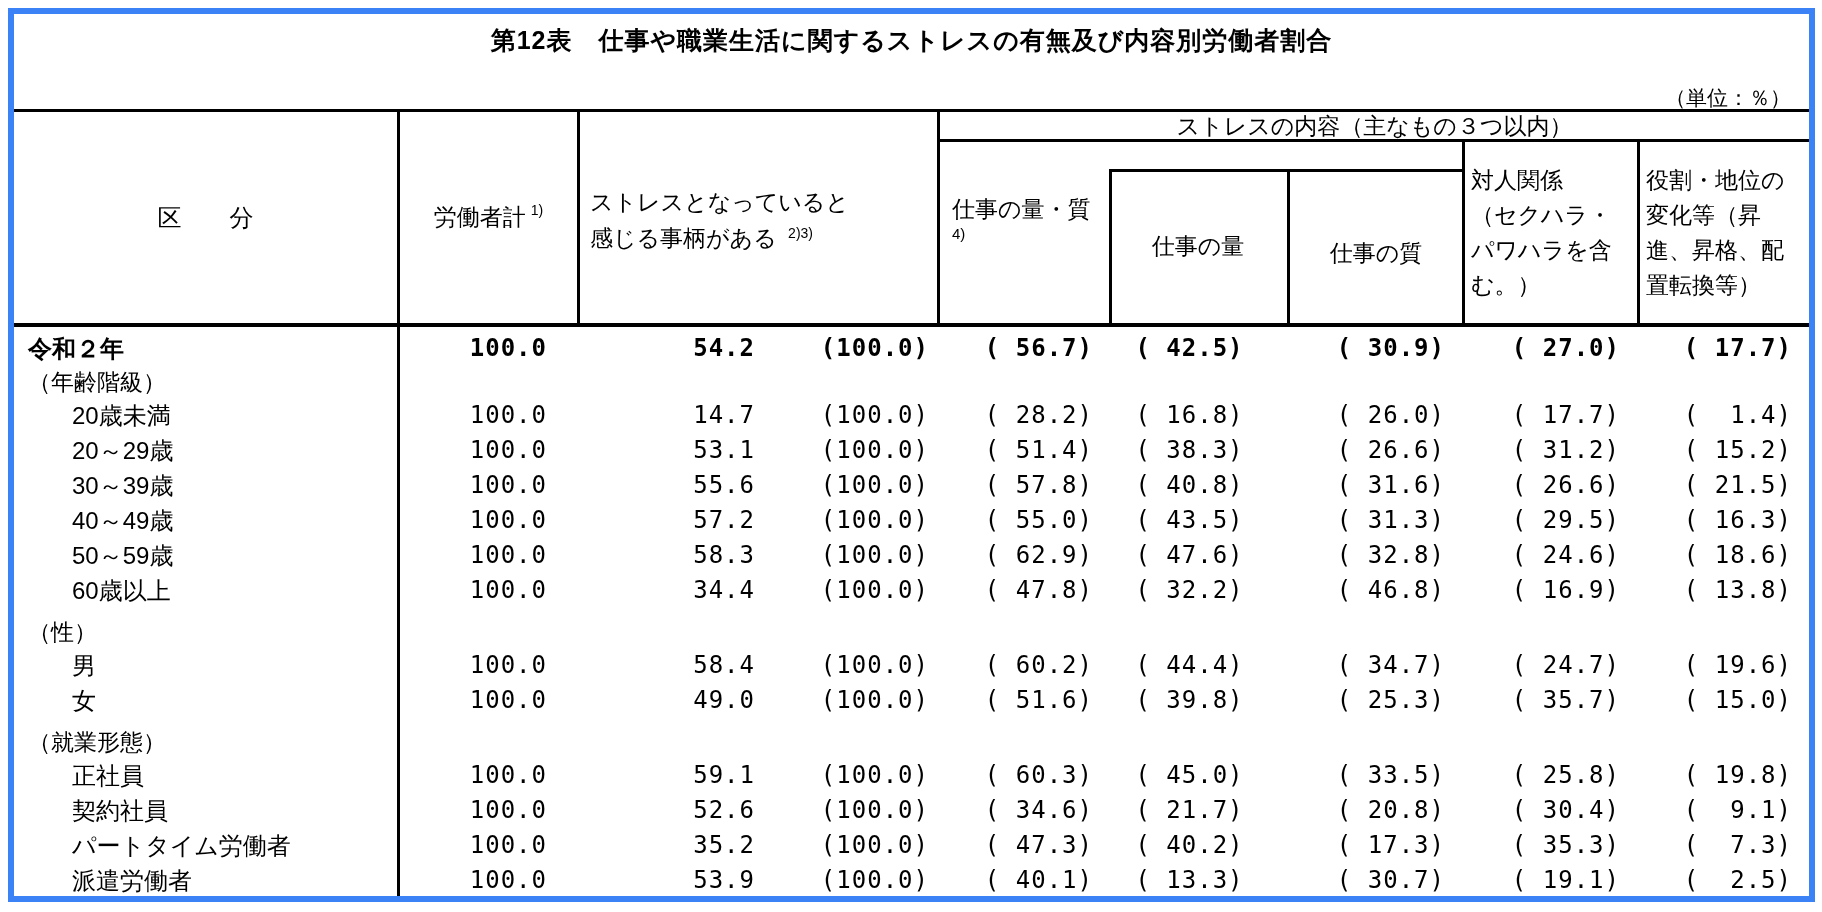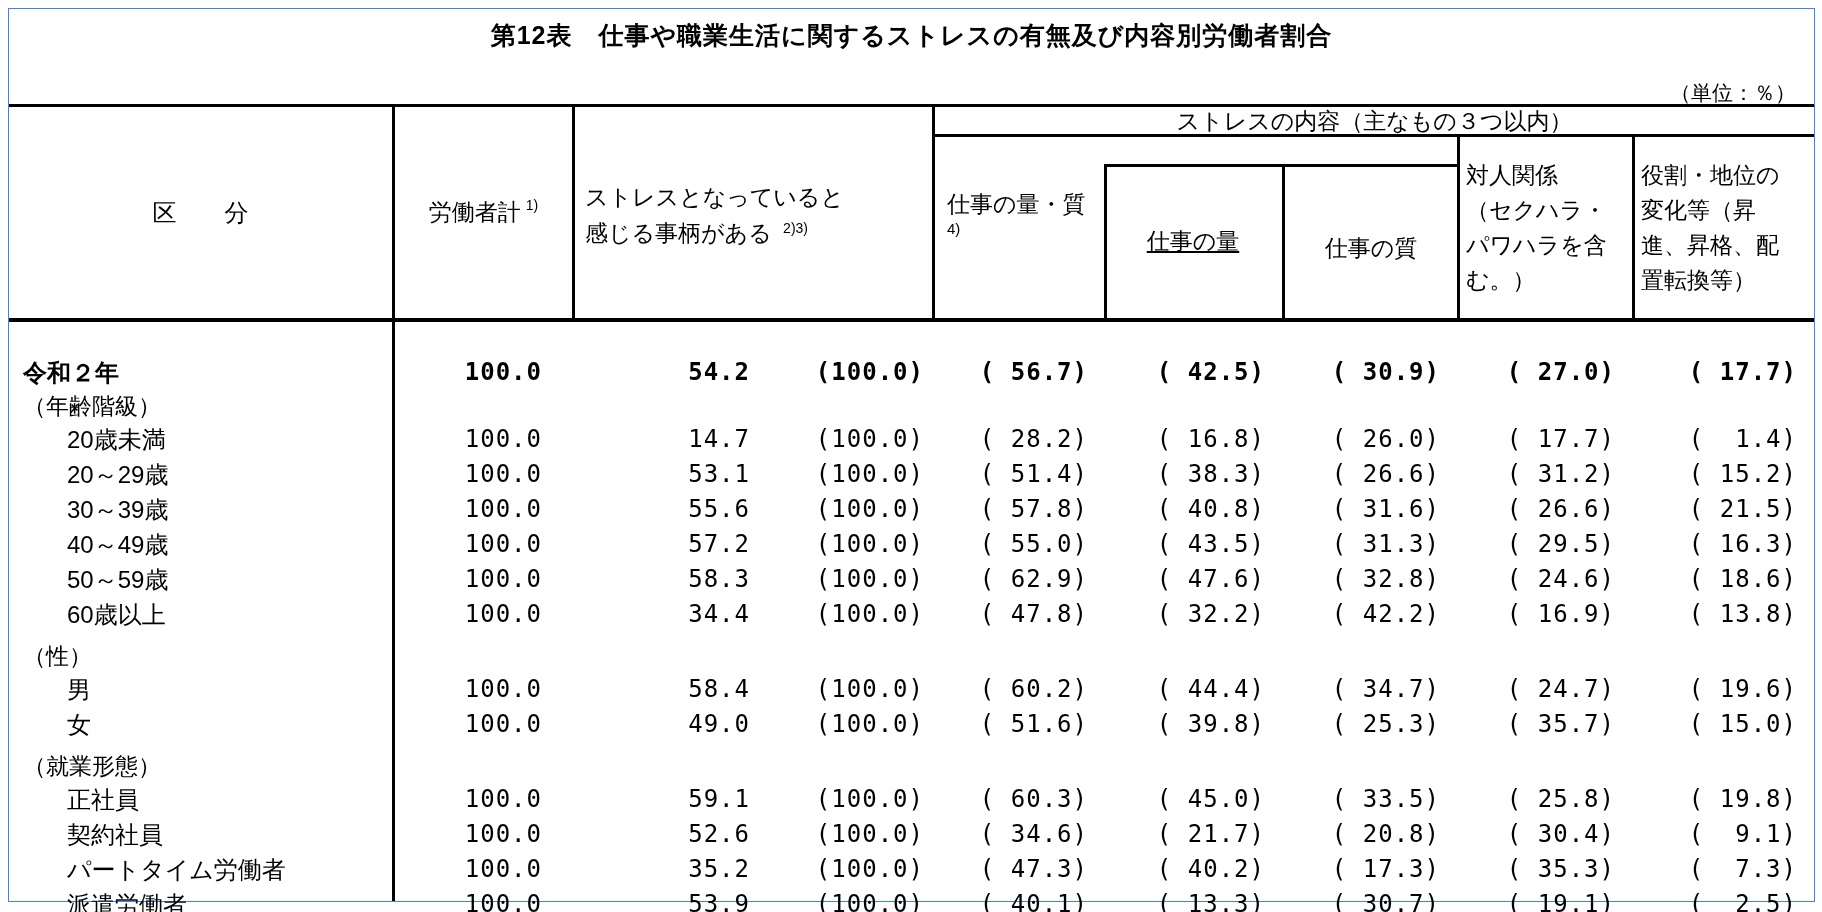--- a/index.html
+++ b/index.html
@@ -3,42 +3,42 @@
 <meta charset="utf-8">
 <style>
   html,body{margin:0;padding:0;}
   body{
     width:1822px;height:912px;position:relative;background:#ffffff;
     font-family:"Liberation Sans","DejaVu Sans",sans-serif;color:#000;
     overflow:hidden;
   }
   .table-box{
     position:absolute;left:8px;top:8px;width:1807px;height:894px;
-    border:1px solid #3b82f6;box-sizing:border-box;background:#fff;
+    border:6px solid #3b82f6;box-sizing:border-box;background:#fff;
   }
   
   .title{
     position:absolute;top:10px;left:0;right:0;text-align:center;
     font-size:25px;font-weight:bold;letter-spacing:1px;white-space:pre;
   }
   .unit{
     position:absolute;top:70px;right:18px;font-size:21px;white-space:pre;
   }
   
   .header{
     position:absolute;top:95px;left:0;right:0;height:218px;box-sizing:border-box;
     border-top:3px solid #000;border-bottom:4px solid #000;
   }
   .hc{position:absolute;box-sizing:border-box;font-size:23px;}
   .hc-kubun{left:0;top:0;width:383px;height:211px;display:flex;align-items:center;justify-content:center;font-size:24px;white-space:pre;}
   .hc-worker{left:386px;top:0;width:177px;height:211px;display:flex;align-items:center;justify-content:center;}
   .hc-stress{left:566px;top:4px;width:357px;height:211px;display:flex;flex-direction:column;justify-content:center;padding-left:10px;line-height:36px;}
   .hc-span{left:926px;top:0;right:0;height:27px;display:flex;align-items:center;justify-content:center;line-height:26px;}
   .hc-lq{left:926px;top:30px;width:169px;height:181px;padding:52px 0 0 12px;line-height:30px;}
-  .hc-load{left:1098px;top:57px;width:172px;height:154px;display:flex;align-items:center;justify-content:center;text-decoration:underline;}
+  .hc-load{left:1098px;top:57px;width:172px;height:154px;display:flex;align-items:center;justify-content:center;}
   .hc-qual{left:1276px;top:64px;width:172px;height:154px;display:flex;align-items:center;justify-content:center;}
   .hc-inter{left:1451px;top:30px;width:169px;height:181px;display:flex;flex-direction:column;justify-content:center;padding-left:6px;line-height:35px;white-space:pre;}
   .hc-role{left:1626px;top:30px;right:0;height:181px;display:flex;flex-direction:column;justify-content:center;padding-left:6px;line-height:35px;white-space:pre;}
   .sup{position:relative;top:-8px;font-size:14px;margin-left:5px;font-weight:normal;}
   .sup-line{font-size:15px;line-height:20px;}
   
   .vl,.hl{position:absolute;background:#000;}
   .vl-1{left:383px;top:0;width:3px;height:211px;}
   .vl-2{left:563px;top:0;width:3px;height:211px;}
   .vl-3{left:923px;top:0;width:3px;height:211px;}
@@ -58,25 +58,25 @@
   .c-label.indent{padding-left:58px;}
   .group-label{font-size:23px;}
   .num{
     font-family:"DejaVu Sans Mono","Liberation Mono",monospace;
     font-size:24px;text-align:right;white-space:pre;box-sizing:border-box;letter-spacing:1px;
   }
   .c0{width:180px;padding-right:30px;}
   .c1{width:180px;padding-right:2px;}
   .c2{width:180px;padding-right:8px;}
   .c3{width:172px;padding-right:16px;}
-  .c4{width:178px;padding-right:17px;}
+  .c4{width:178px;padding-right:17px;text-align:center;}
   .c5{width:175px;padding-right:17px;}
   .c6{width:175px;padding-right:17px;}
   .c7{flex:1;padding-right:17px;}
-  .bold{font-weight:bold;margin-top:29px;}
+  .bold{font-weight:bold;}
 </style>
 </head>
 <body>
 
 <div class="table-box">
 
   <div class="title">第12表　仕事や職業生活に関するストレスの有無及び内容別労働者割合</div>
   <div class="unit">（単位：％）</div>
 
   <div class="header">
@@ -190,21 +190,21 @@
           <div class="num c6">( 24.6)</div>
           <div class="num c7">( 18.6)</div>
         </div>
         <div class="row data-row">
           <div class="c-label indent">60歳以上</div>
           <div class="num c0">100.0</div>
           <div class="num c1">34.4</div>
           <div class="num c2">(100.0)</div>
           <div class="num c3">( 47.8)</div>
           <div class="num c4">( 32.2)</div>
-          <div class="num c5">( 42.2)</div>
+          <div class="num c5">( 46.8)</div>
           <div class="num c6">( 16.9)</div>
           <div class="num c7">( 13.8)</div>
         </div>
         <div class="row group-row gap">
           <div class="c-label group-label">（性）</div>
         </div>
         <div class="row data-row">
           <div class="c-label indent">男</div>
           <div class="num c0">100.0</div>
           <div class="num c1">58.4</div>

